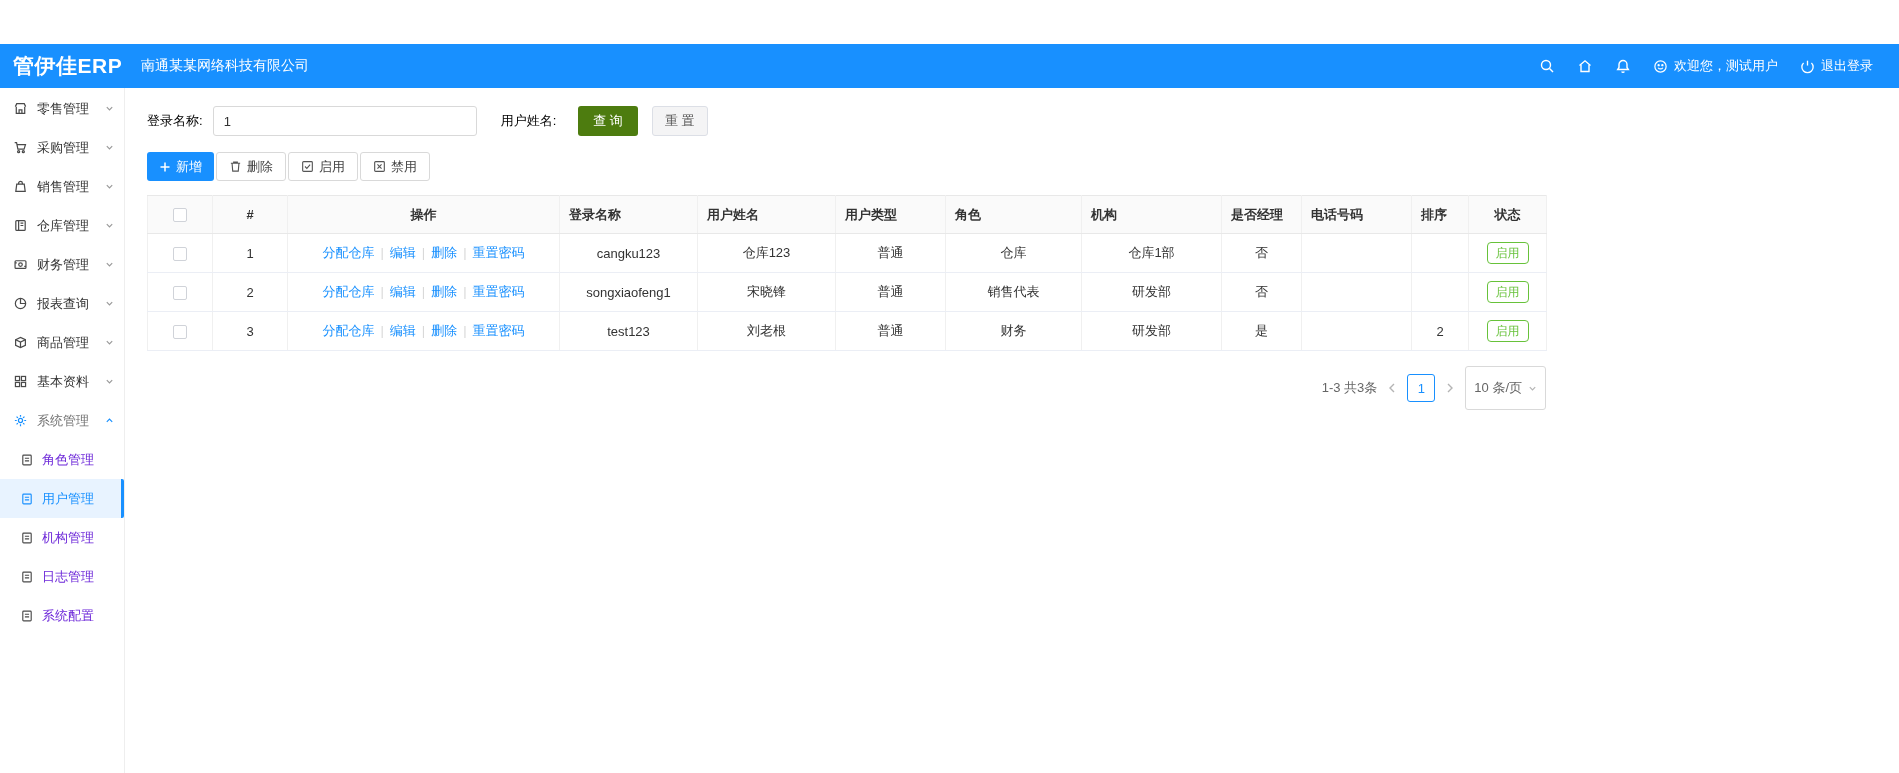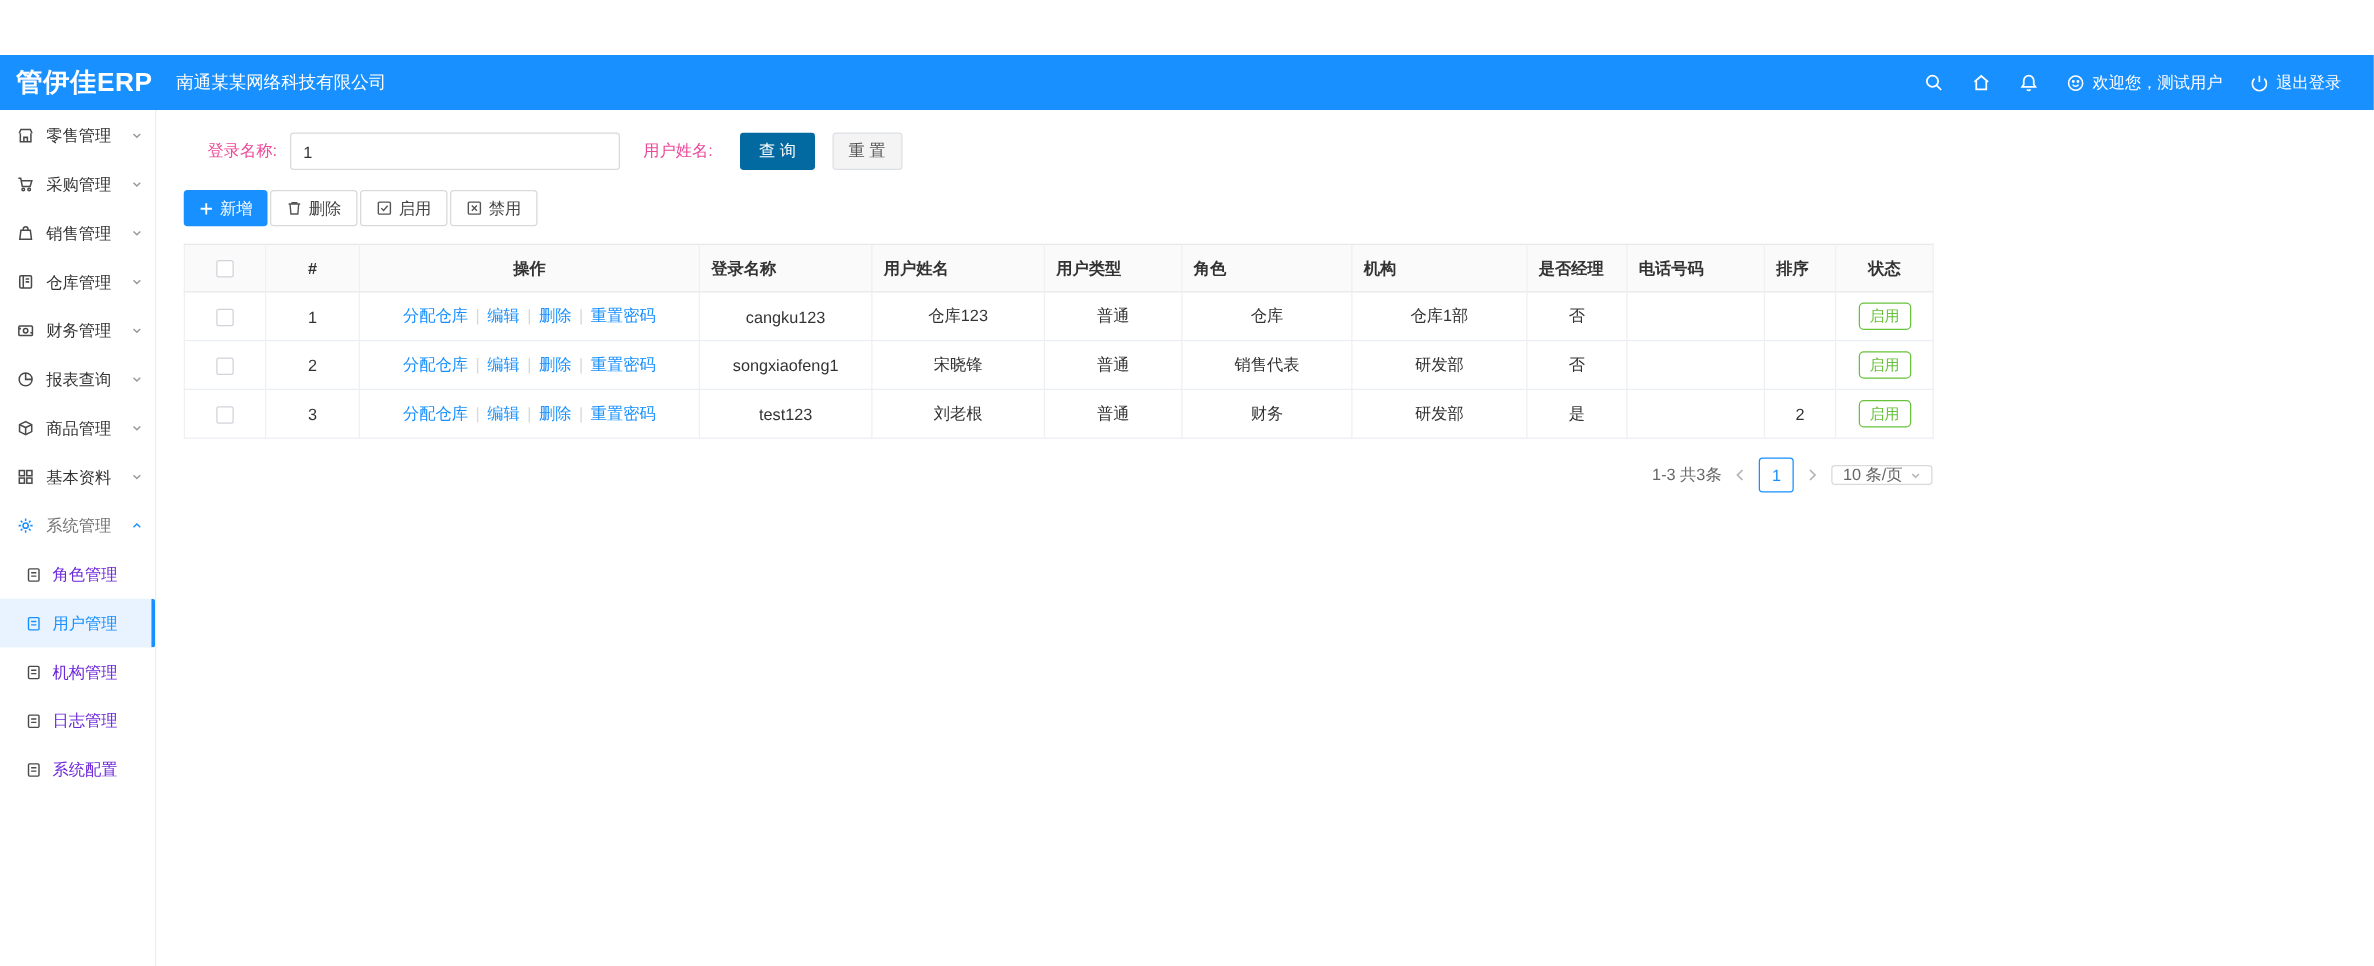--- a/index.html
+++ b/index.html
@@ -35,30 +35,30 @@
   .main { position:absolute; top:44px; left:126px; right:0; bottom:0; background:#fff; overflow:hidden; }
   .tabbar { height:42px; display:flex; align-items:flex-end; padding-left:20px; gap:8px;
     border-bottom:1px solid #e6e6e6; background:#fff; }
   .tab { padding:9px 18px; cursor:pointer; color:#333; border-bottom:2px solid transparent; }
   .tab.active { color:#1890ff; border-bottom-color:#1890ff; }
 
   .content { padding:20px 0 0 21px; }
 
   
   .search-row { display:flex; align-items:center; }
-  .search-row label { color:#ec4899;margin-left:19px; }
+  .search-row label { color:#000000; }
   .inp { height:30px; border:1px solid #d9d9d9; border-radius:3px; padding:0 10px; font-size:13px;
     color:#333; outline:none; font-family:inherit; }
   .inp::placeholder { color:#c0c4cc; }
   .inp-login { width:264px; margin-left:10px; }
   .lbl-username { margin-left:24px; }
   .inp-username { width:260px; margin-left:10px; }
   .btn { height:30px; border-radius:3px; font-size:13px; cursor:pointer; border:1px solid transparent;
     display:inline-flex; align-items:center; justify-content:center; font-family:inherit; }
-  .btn-primary { background:#0369a1; color:#fff; padding:0 14px; }
+  .btn-primary { background:#4d7c0f; color:#fff; padding:0 14px; }
   .btn-query { margin-left:22px; }
   .btn-reset { margin-left:14px; background:#f4f4f5; border:1px solid #dcdfe6; color:#555; padding:0 12px; }
 
   
   .toolbar { display:flex; align-items:center; gap:2px; margin-top:16px; }
   .tbtn { height:29px; display:inline-flex; align-items:center; gap:5px; padding:0 12px; border-radius:3px;
     cursor:pointer; font-size:13px; }
   .tbtn-add { background:#1890ff; color:#fff; }
   .tbtn-plain { background:#fff; border:1px solid #d9d9d9; color:#444; }
   .tbtn svg { display:block; }
@@ -78,21 +78,21 @@
     padding:4px 8px; border-radius:4px; background:#fff; cursor:pointer; }
   input[type="checkbox"] { appearance:none; -webkit-appearance:none; width:14px; height:14px;
     border:1px solid #d0d3d9; border-radius:2px; background:#fff; vertical-align:middle; cursor:pointer; margin:0; }
 
   
   .pagination { width:1399px; margin-top:15px; display:flex; justify-content:flex-end; align-items:center;
     gap:10px; color:#666; font-size:13px; }
   .pg-arrow { color:#b4b4b4; cursor:pointer; display:inline-flex; align-items:center; }
   .pg-current { width:28px; height:28px; border:1px solid #1890ff; color:#1890ff; border-radius:3px;
     display:inline-flex; align-items:center; justify-content:center; cursor:pointer; background:#fff; }
-  .pg-size { height:16px; border:1px solid #d9d9d9; border-radius:3px; padding:0 8px; display:inline-flex;
+  .pg-size { height:44px; border:1px solid #d9d9d9; border-radius:3px; padding:0 8px; display:inline-flex;
     align-items:center; gap:6px; color:#666; cursor:pointer; background:#fff; }
 </style>
 </head>
 <body>
 
 <div class="header">
   <div class="logo">管伊佳ERP</div>
   <div class="company">南通某某网络科技有限公司</div>
   <div class="header-right">
     <span class="hicon">

